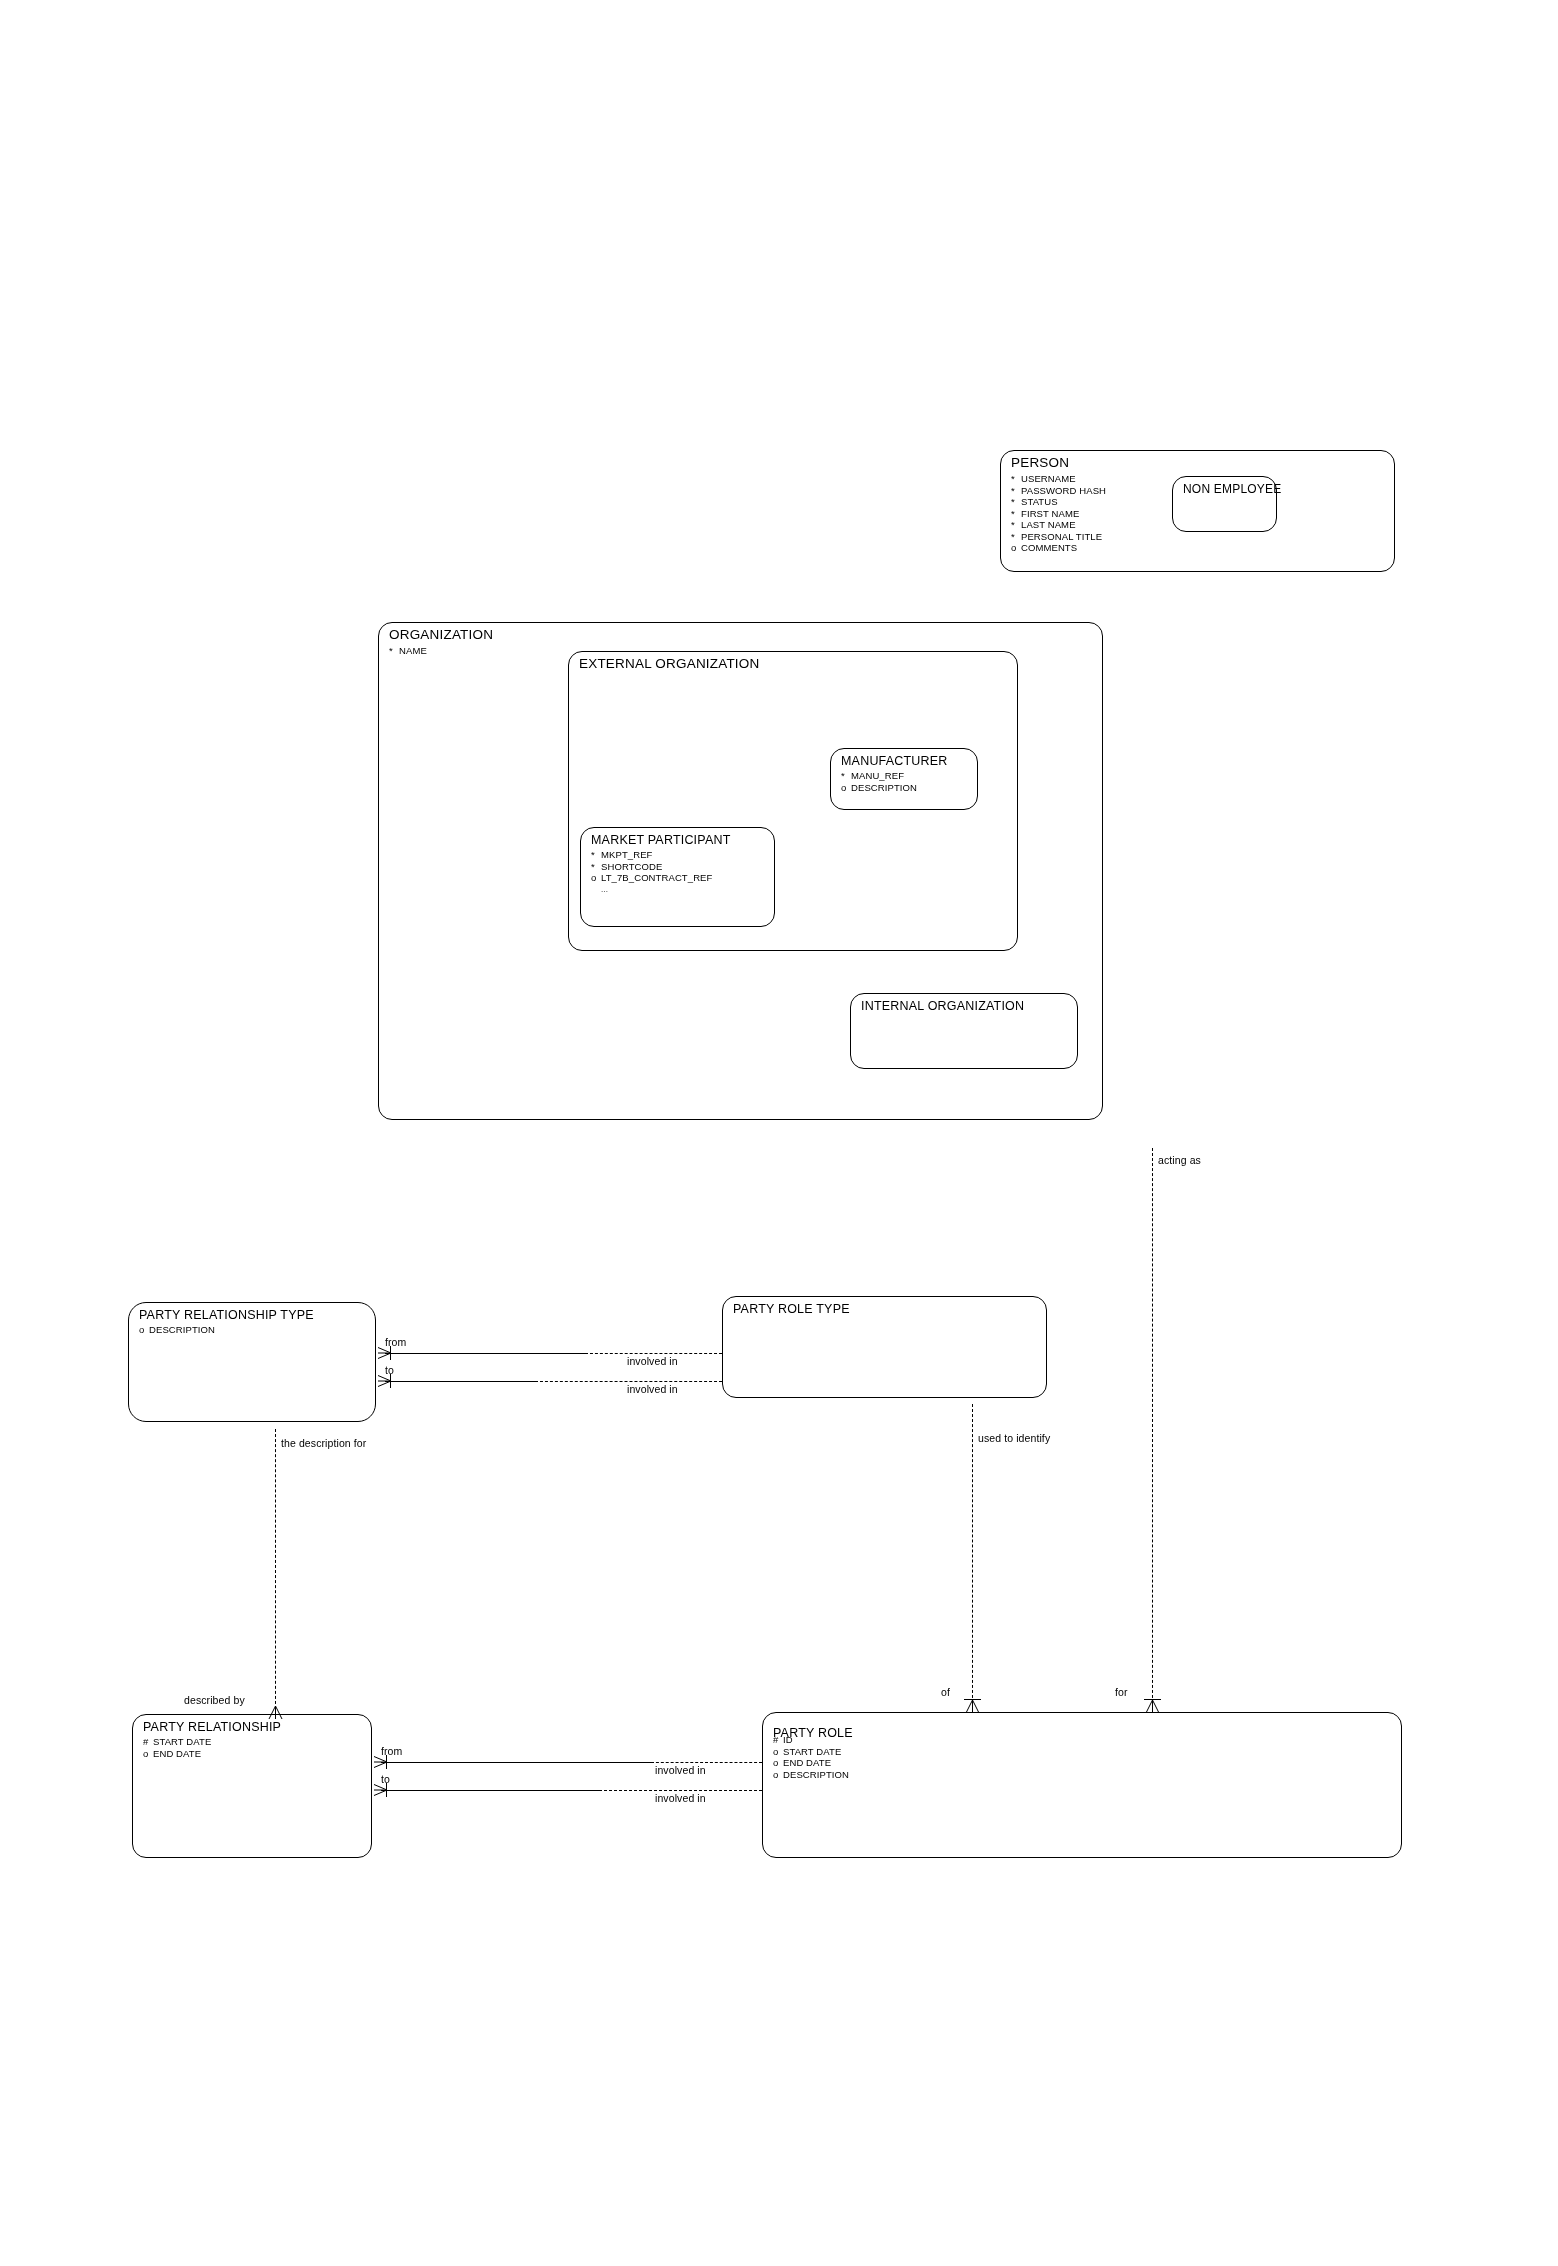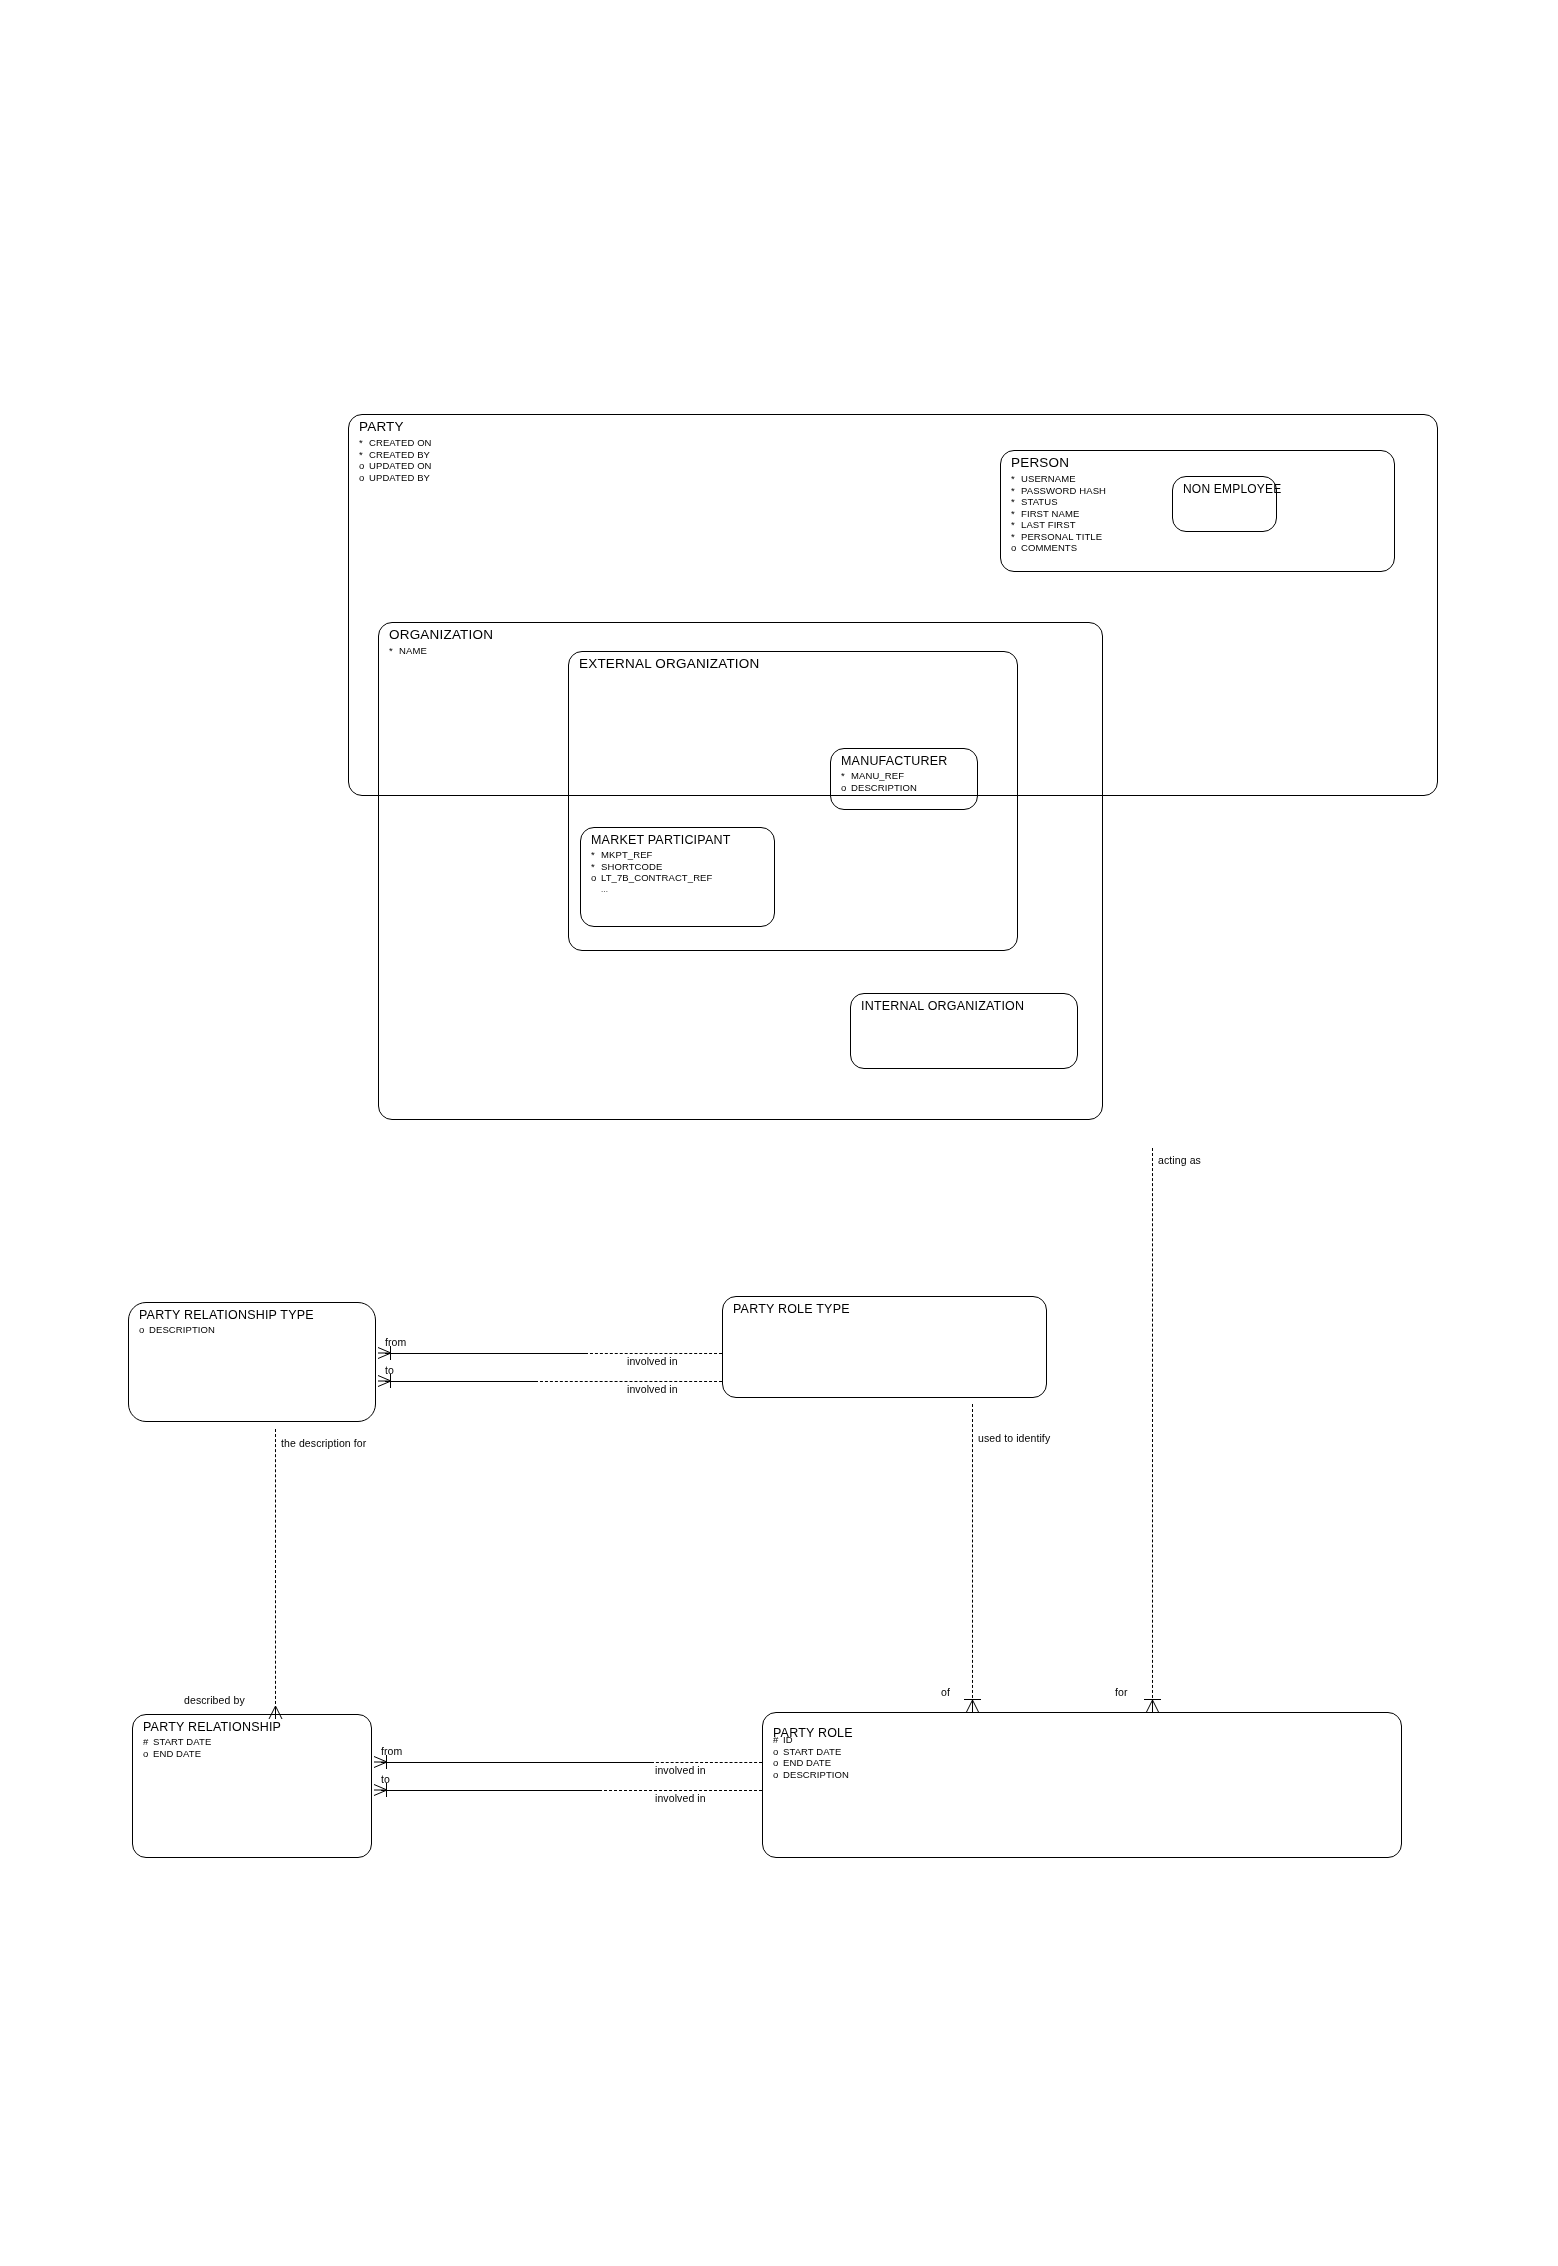--- a/index.html
+++ b/index.html
@@ -87,38 +87,29 @@
   .bar {
     position: absolute;
     background: #000;
   }
 </style>
 </head>
 <body>
 
 <div id="canvas">
 
-  <div class="entity" style="left:348px; top:414px; width:1090px; height:382px;">
-    <div class="ename">PARTY</div>
-    <div class="attrs" style="top:22px;">
-      <span class="arow"><span class="amark">*</span><span>CREATED ON</span></span>
-      <span class="arow"><span class="amark">*</span><span>CREATED BY</span></span>
-      <span class="arow"><span class="amark">o</span><span>UPDATED ON</span></span>
-      <span class="arow"><span class="amark">o</span><span>UPDATED BY</span></span>
-    </div>
-  </div>
 
   <div class="entity" style="left:1000px; top:450px; width:395px; height:122px;">
     <div class="ename">PERSON</div>
     <div class="attrs" style="top:22px;">
       <span class="arow"><span class="amark">*</span><span>USERNAME</span></span>
       <span class="arow"><span class="amark">*</span><span>PASSWORD HASH</span></span>
       <span class="arow"><span class="amark">*</span><span>STATUS</span></span>
       <span class="arow"><span class="amark">*</span><span>FIRST NAME</span></span>
-      <span class="arow"><span class="amark">*</span><span>LAST FIRST</span></span>
+      <span class="arow"><span class="amark">*</span><span>LAST NAME</span></span>
       <span class="arow"><span class="amark">*</span><span>PERSONAL TITLE</span></span>
       <span class="arow"><span class="amark">o</span><span>COMMENTS</span></span>
     </div>
   </div>
 
   <div class="entity small" style="left:1172px; top:476px; width:105px; height:56px;">
     <div class="ename" style="font-size:12px;">NON EMPLOYEE</div>
   </div>
 
   <div class="entity" style="left:378px; top:622px; width:725px; height:498px;">

